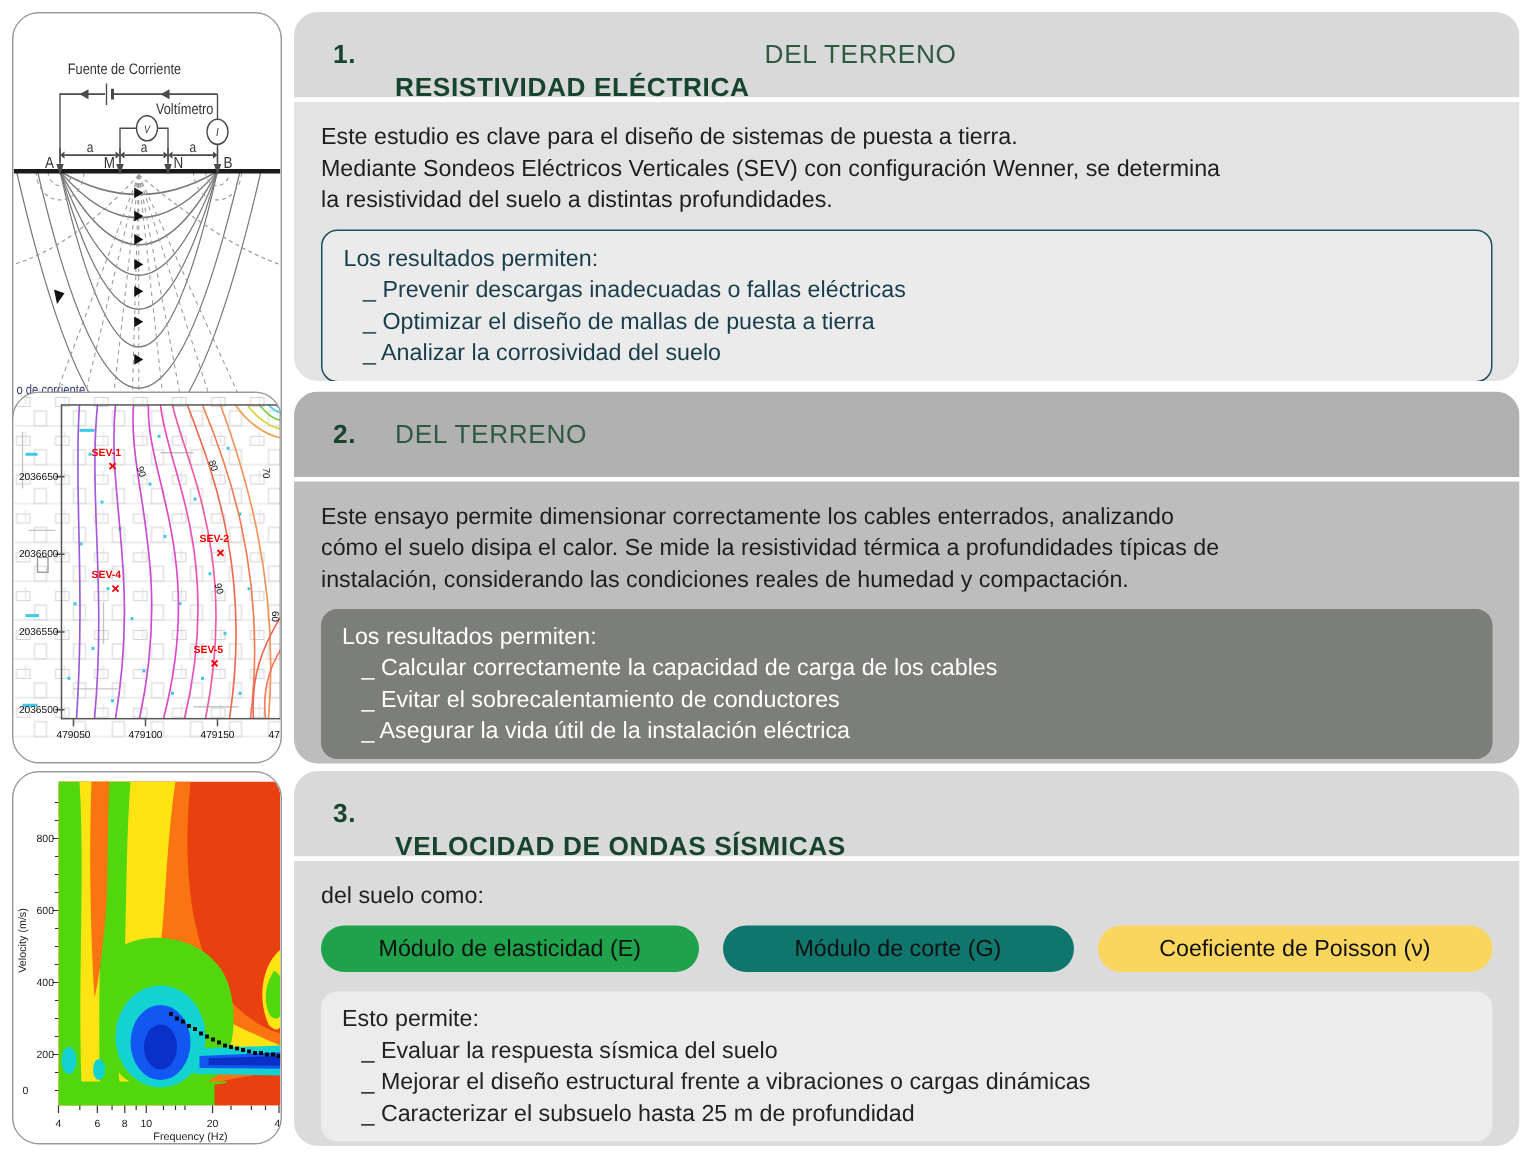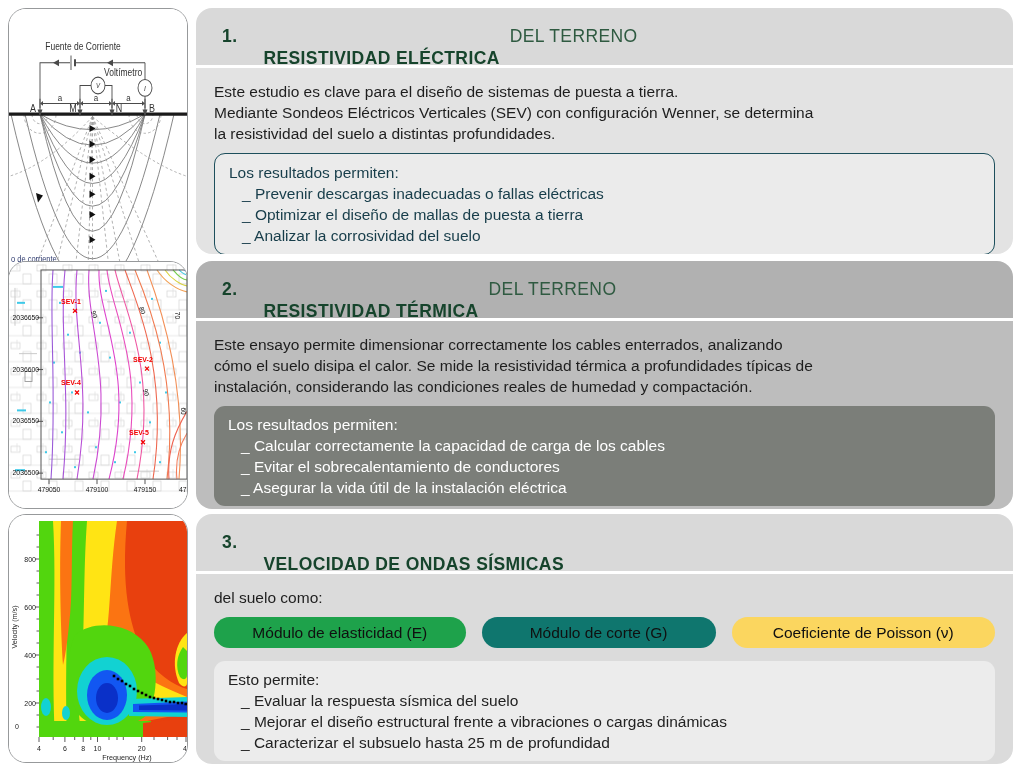--- a/index.html
+++ b/index.html
@@ -397,21 +397,20 @@
       <div class="item">_ Prevenir descargas inadecuadas o fallas eléctricas</div>
       <div class="item">_ Optimizar el diseño de mallas de puesta a tierra</div>
       <div class="item">_ Analizar la corrosividad del suelo</div>
     </div>
   </div>
 </div>
 
 <div class="sec-card" id="sec2">
   <div class="sec-header">
     <span class="sec-num title-green">2.</span>
-    <span class="sec-title-strong title-green">RESISTIVIDAD TÉRMICA</span>
     <span class="sec-title-rest title-rest-green">DEL TERRENO</span>
   </div>
   <div class="sec-divider"></div>
   <div class="sec-body">
     <div class="pline">Este ensayo permite dimensionar correctamente los cables enterrados, analizando</div>
     <div class="pline">cómo el suelo disipa el calor. Se mide la resistividad térmica a profundidades típicas de</div>
     <div class="pline">instalación, considerando las condiciones reales de humedad y compactación.</div>
     <div class="rbox">
       <div>Los resultados permiten:</div>
       <div class="item">_ Calcular correctamente la capacidad de carga de los cables</div>

